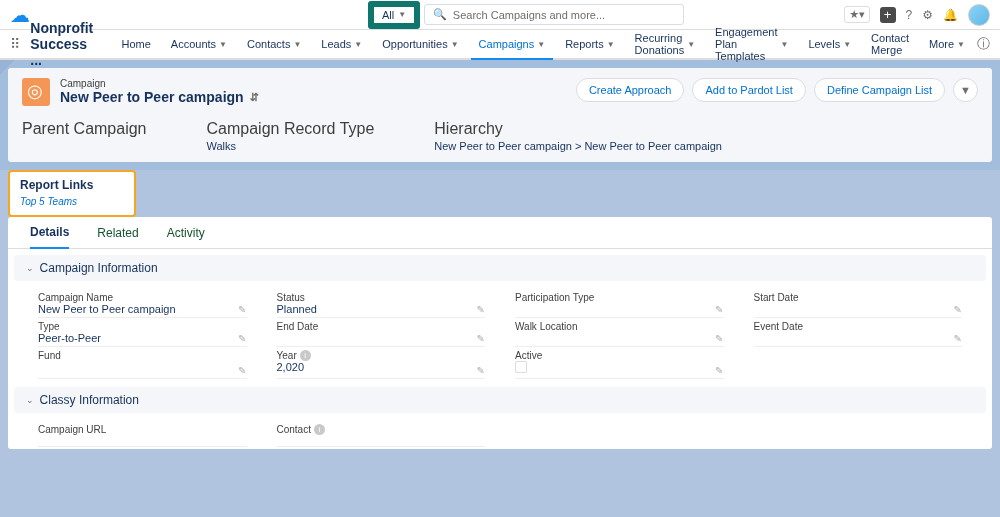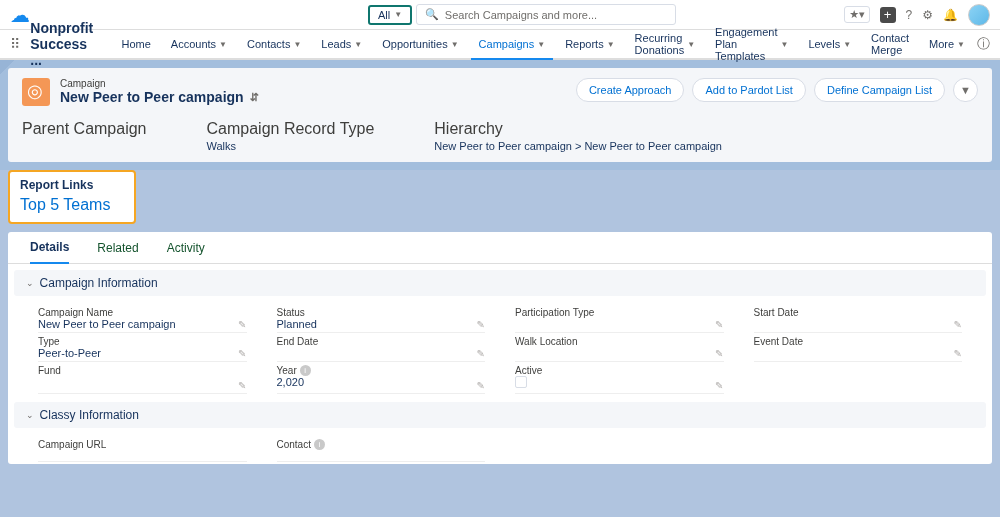--- a/index.html
+++ b/index.html
@@ -1,20 +1,20 @@
 <!DOCTYPE html>
 <html><head>
 <meta charset="utf-8">
 <style>
 * { box-sizing: border-box; margin: 0; padding: 0; }
 body { font-family: -apple-system, "Segoe UI", Arial, sans-serif; font-size: 12px; color: #16325c; background: #b0c4df; width: 1000px; height: 517px; overflow: hidden; position: relative; }
 .topbar { height: 30px; background: #fff; border-bottom: 1px solid #ddd; display: flex; align-items: center; padding: 0 10px; }
 .cloud { color: #1589ee; font-size: 20px; margin-right: 10px; }
 .search-wrap { margin-left: 328px; display: flex; align-items: center; }
-.all-btn { border: 2px solid #0f766e; border-radius: 3px; padding: 2px 8px; font-size: 11px; display: flex; align-items: center; gap: 4px; margin-right: 4px; }
+.all-btn { border: 6px solid #0f766e; border-radius: 3px; padding: 2px 8px; font-size: 11px; display: flex; align-items: center; gap: 4px; margin-right: 4px; }
 .search-box { border: 1px solid #d8dde6; border-radius: 3px; padding: 3px 8px; width: 260px; display: flex; align-items: center; gap: 6px; color: #706e6b; font-size: 11px; }
 .top-icons { margin-left: auto; display: flex; align-items: center; gap: 10px; color: #706e6b; }
 .star-box { border: 1px solid #d8dde6; border-radius: 3px; padding: 1px 4px; font-size: 11px; }
 .plus-box { background: #4a4a4a; color: #fff; border-radius: 3px; width: 16px; height: 16px; display: flex; align-items: center; justify-content: center; font-size: 13px; }
 .avatar { width: 22px; height: 22px; border-radius: 50%; background: linear-gradient(135deg,#8cd3f5,#5eb8e8); border: 1px solid #ccc; }
 .navbar { height: 30px; background: #fff; border-bottom: 2px solid #ddd; display: flex; align-items: center; padding: 0 10px; gap: 4px; }
 .waffle { font-size: 14px; color: #706e6b; margin-right: 6px; }
 .appname { font-size: 14px; font-weight: 600; margin-right: 14px; }
 .nav-item { display: flex; align-items: center; gap: 3px; padding: 0 8px; height: 30px; font-size: 11px; color: #16325c; cursor: pointer; }
 .nav-item.active { border-bottom: 2px solid #1589ee; color: #0070d2; margin-bottom: -2px; }
@@ -28,24 +28,24 @@
 .obj-label { font-size: 10px; color: #3e3e3c; }
 .obj-name { font-size: 14px; font-weight: 600; display: flex; align-items: center; gap: 6px; }
 .hier-icon { color: #706e6b; font-size: 11px; }
 .hdr-actions { margin-left: auto; display: flex; gap: 0; }
 .btn { border: 1px solid #d8dde6; background: #fff; color: #0070d2; padding: 5px 12px; font-size: 11px; border-radius: 12px; cursor: pointer; }
 .btn + .btn { margin-left: 8px; }
 .btn.drop { padding: 5px 6px; color: #706e6b; }
 .hdr-fields { display: flex; gap: 60px; margin-top: 14px; font-size: 11px; }
 .hf-label { color: #3e3e3c; font-size: 16px; margin-bottom: 2px; }
 .content { padding: 0 8px 8px; }
-.panel { background: #fff; border-radius: 3px; margin-bottom: 8px; }
+.panel { background: #fff; border-radius: 3px; }
 .report-panel { border: 2px solid #f5a623; border-radius: 4px; width: 128px; padding: 6px 10px 8px; }
 .report-title { font-size: 12px; font-weight: 600; margin-bottom: 4px; }
-.report-link { color: #0070d2; font-size: 16px; cursor: pointer; }
+.report-link { color: #0070d2; font-size: 10px; cursor: pointer; font-style: italic; }
 .tabs { display: flex; border-bottom: 1px solid #ddd; padding: 0 22px; gap: 28px; align-items: flex-end; }
 .tab { padding: 8px 0; font-size: 12px; color: #14532d; cursor: pointer; }
 .tab.active { color: #16325c; font-weight: 600; border-bottom: 2px solid #1589ee; margin-bottom: -1px; }
 .section-hdr { background: #f4f6f9; padding: 6px 12px; font-size: 12px; display: flex; align-items: center; gap: 6px; cursor: pointer; margin: 6px; border-radius: 3px; }
 .section-chev { font-size: 9px; color: #706e6b; }
 .fields-grid { display: grid; grid-template-columns: 1fr 1fr 1fr 1fr; gap: 0 30px; padding: 2px 30px; }
 .field { border-bottom: 1px solid #eee; padding: 3px 0 2px; position: relative; min-height: 26px; }
 .f-label { font-size: 10px; color: #3e3e3c; display: flex; align-items: center; gap: 3px; }
 .f-value { font-size: 11px; color: #16325c; }
 .help-icon { width: 11px; height: 11px; border-radius: 50%; background: #c9c9c9; color: #fff; font-size: 8px; display: inline-flex; align-items: center; justify-content: center; }

